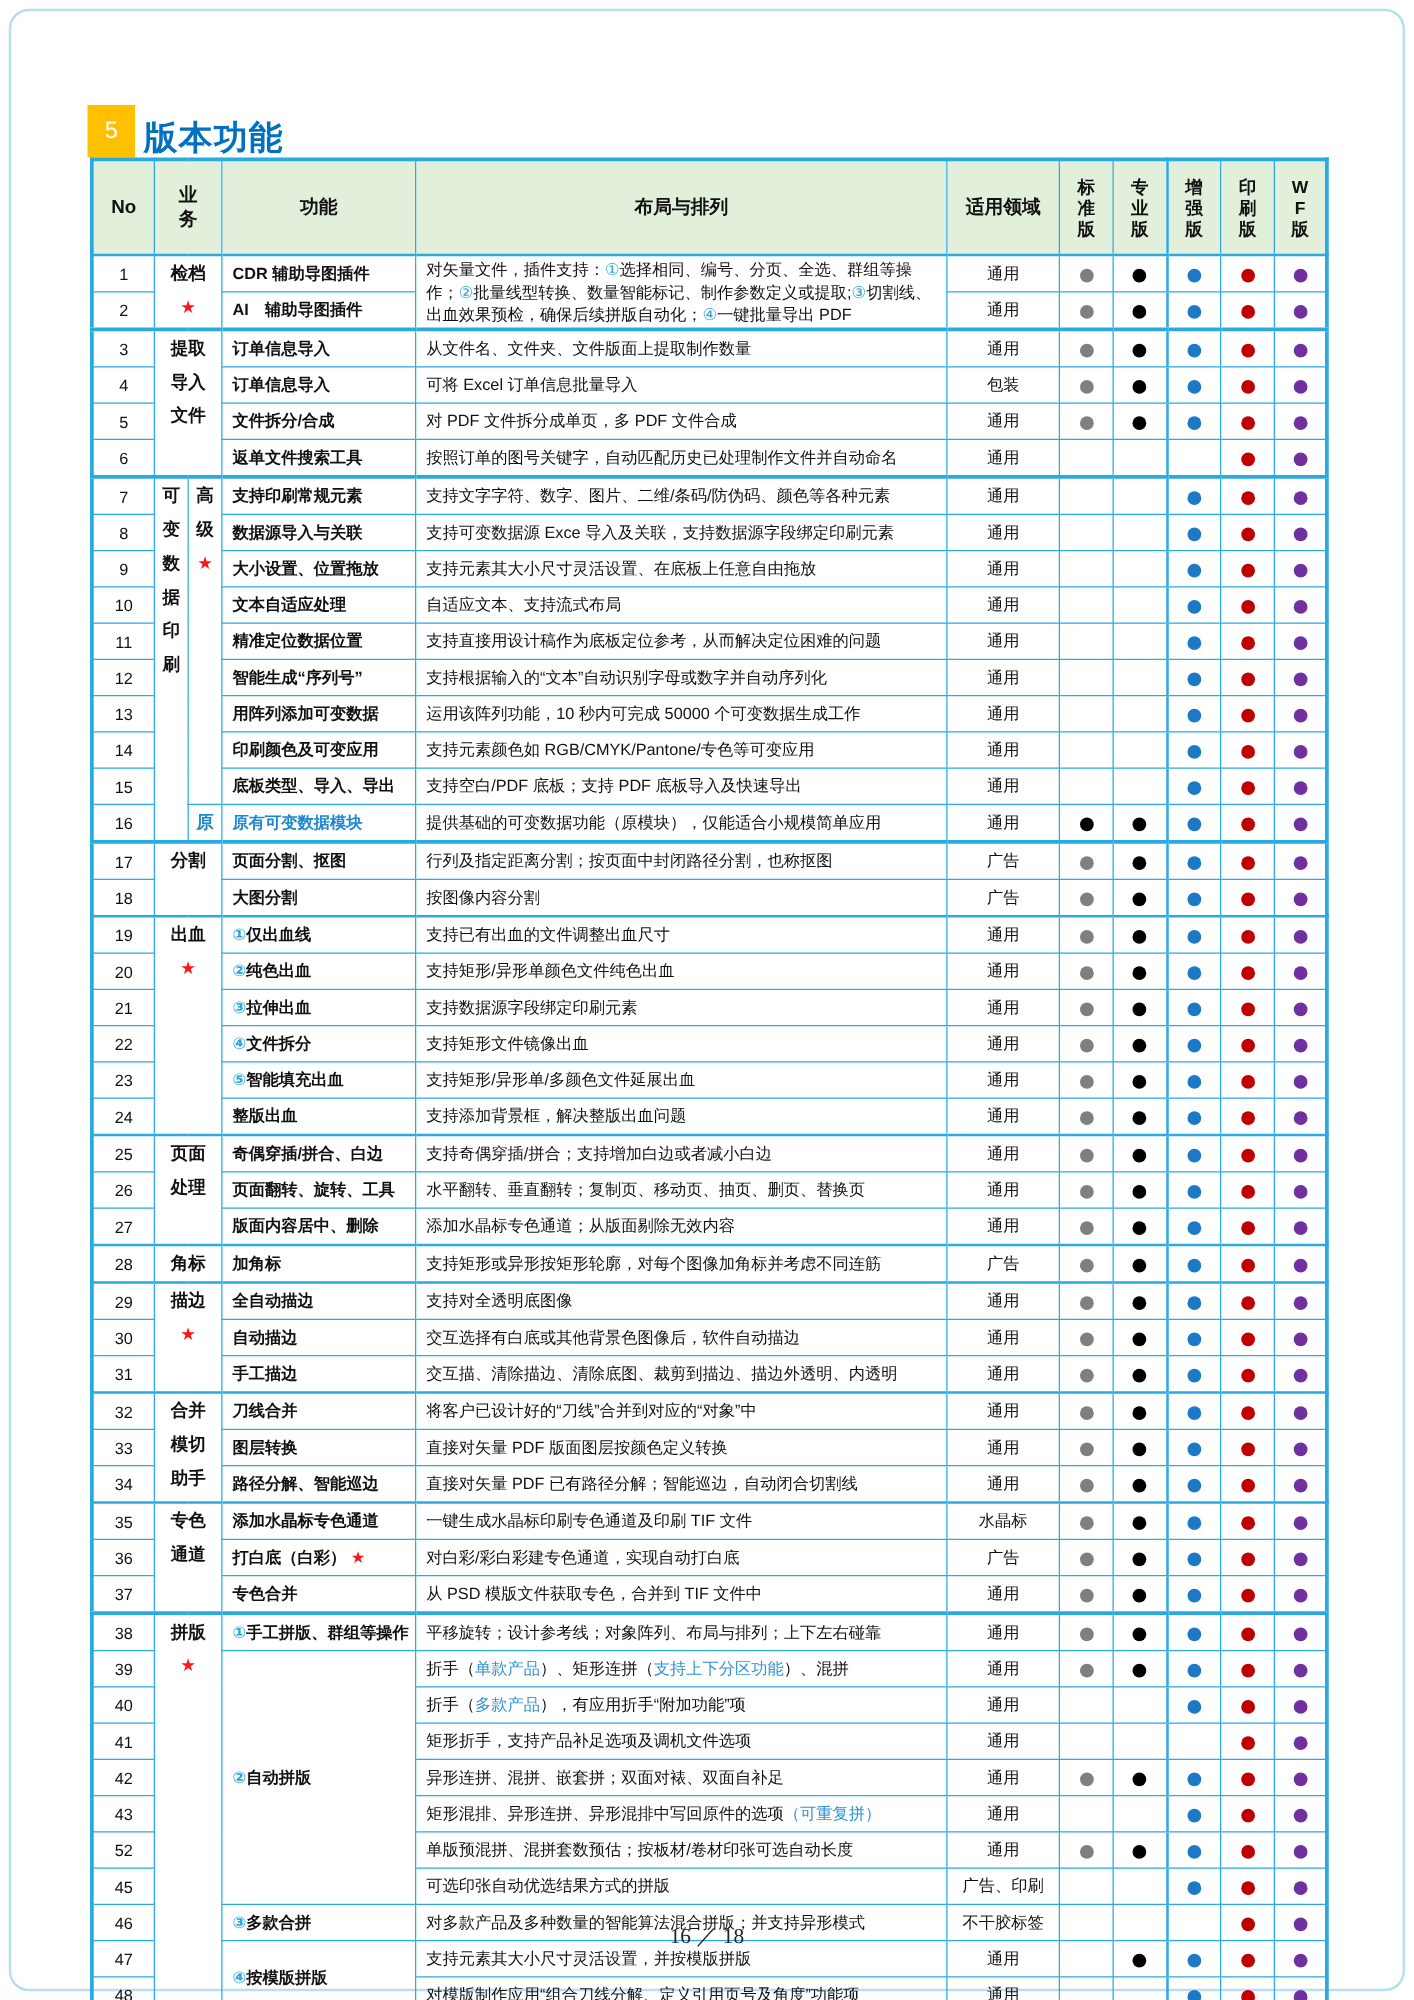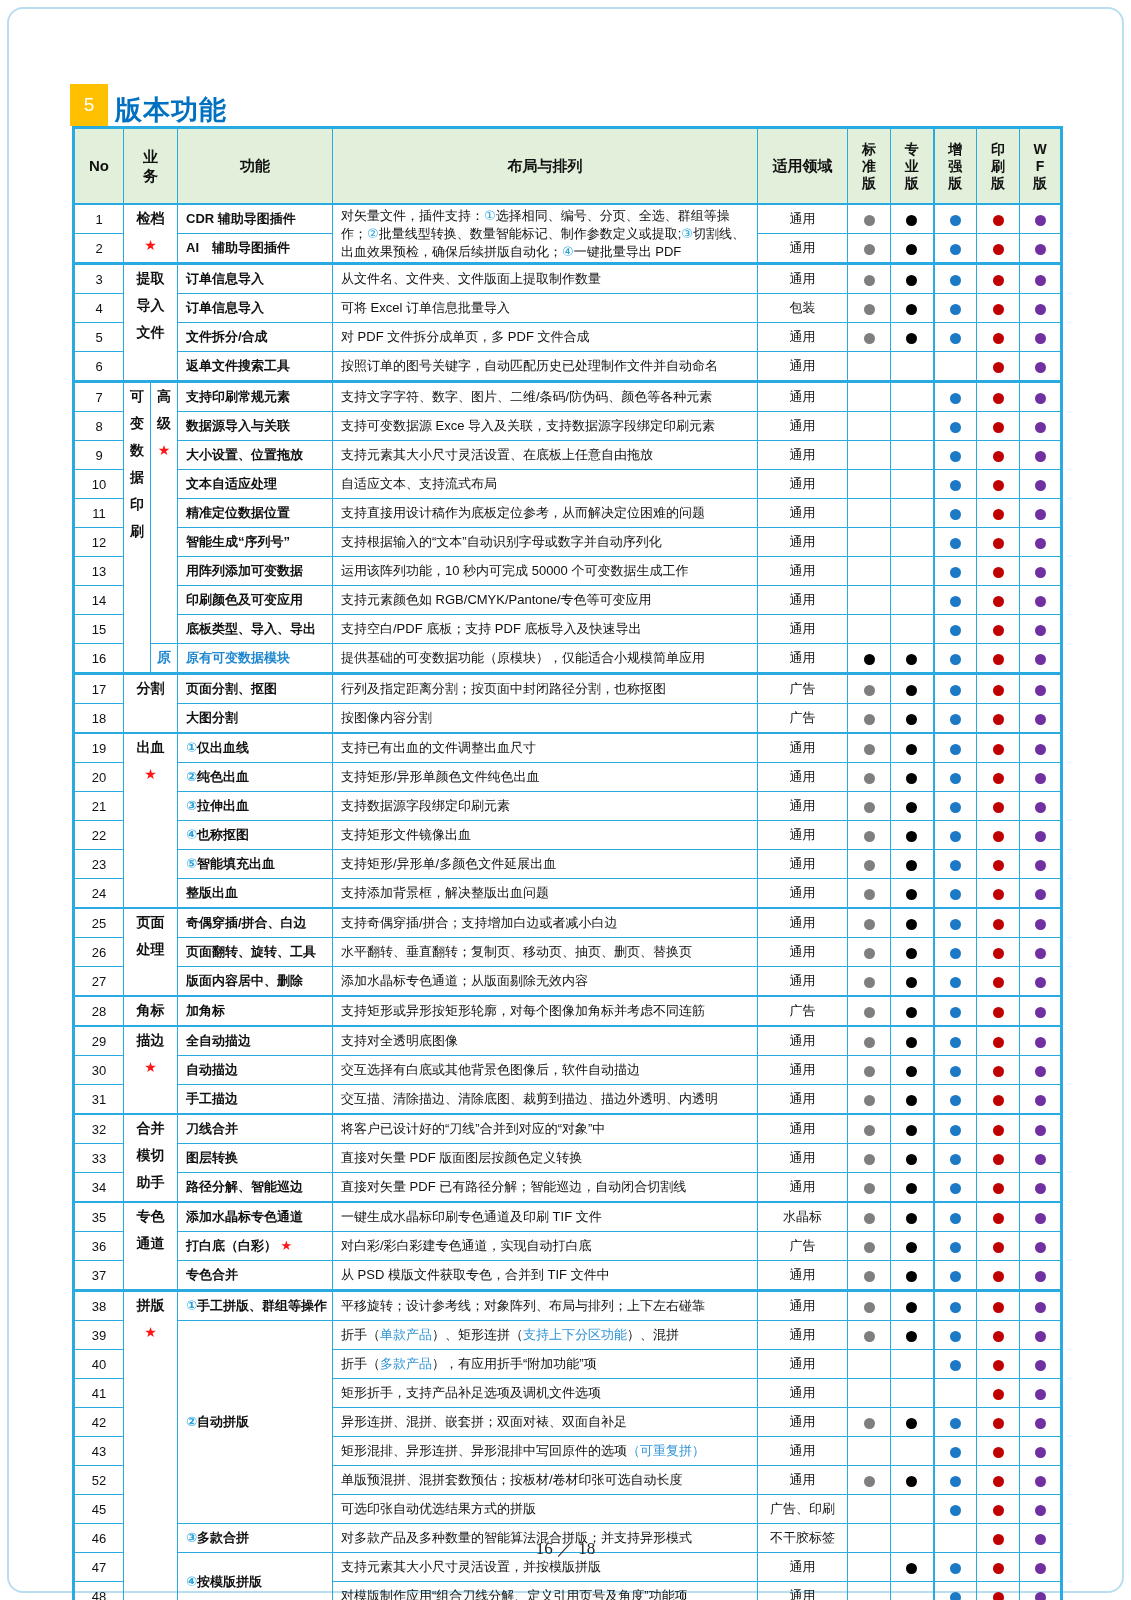--- a/index.html
+++ b/index.html
@@ -351,21 +351,21 @@
         <td class="desc-cell">支持数据源字段绑定印刷元素</td>
         <td class="domain-cell">通用</td>
         <td><span class="dot" style="background: rgb(127, 127, 127);"></span></td>
         <td><span class="dot" style="background: rgb(0, 0, 0);"></span></td>
         <td class="vthick"><span class="dot" style="background: rgb(27, 121, 198);"></span></td>
         <td><span class="dot" style="background: rgb(192, 0, 0);"></span></td>
         <td><span class="dot" style="background: rgb(112, 48, 160);"></span></td>
       </tr>
       <tr>
         <td class="c-no">22</td>
-        <td class="func-cell"><span class="c-cyan">④</span><span>也称抠图</span></td>
+        <td class="func-cell"><span class="c-cyan">④</span><span>文件拆分</span></td>
         <td class="desc-cell">支持矩形文件镜像出血</td>
         <td class="domain-cell">通用</td>
         <td><span class="dot" style="background: rgb(127, 127, 127);"></span></td>
         <td><span class="dot" style="background: rgb(0, 0, 0);"></span></td>
         <td class="vthick"><span class="dot" style="background: rgb(27, 121, 198);"></span></td>
         <td><span class="dot" style="background: rgb(192, 0, 0);"></span></td>
         <td><span class="dot" style="background: rgb(112, 48, 160);"></span></td>
       </tr>
       <tr>
         <td class="c-no">23</td>

